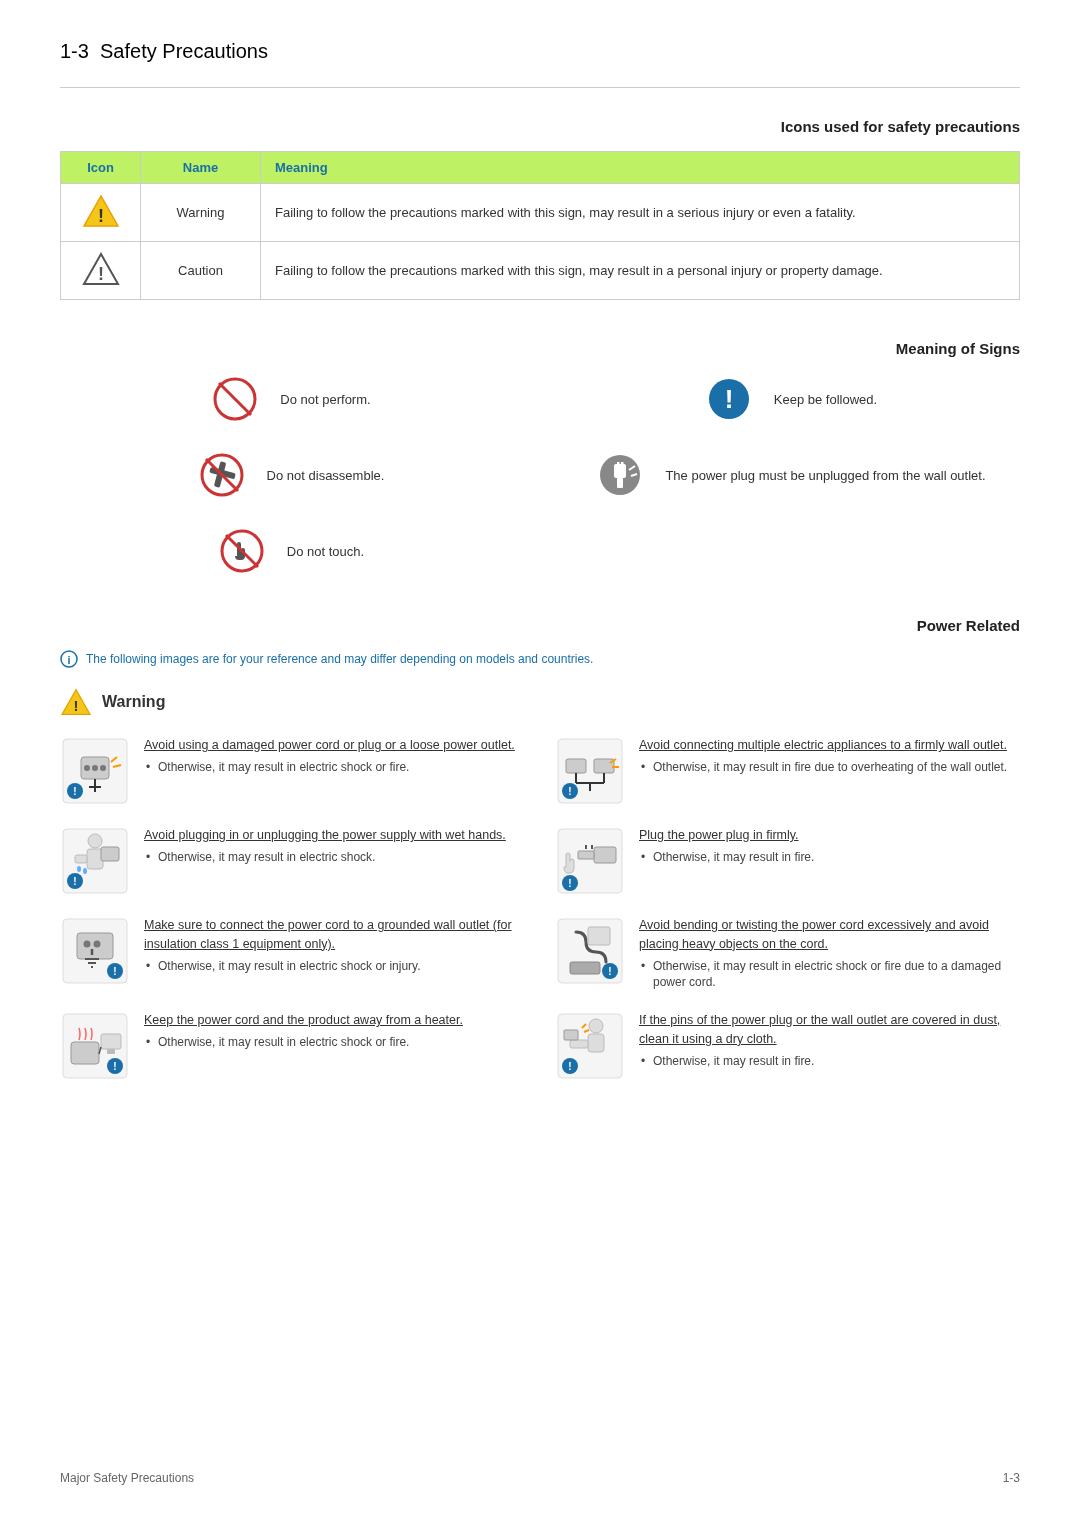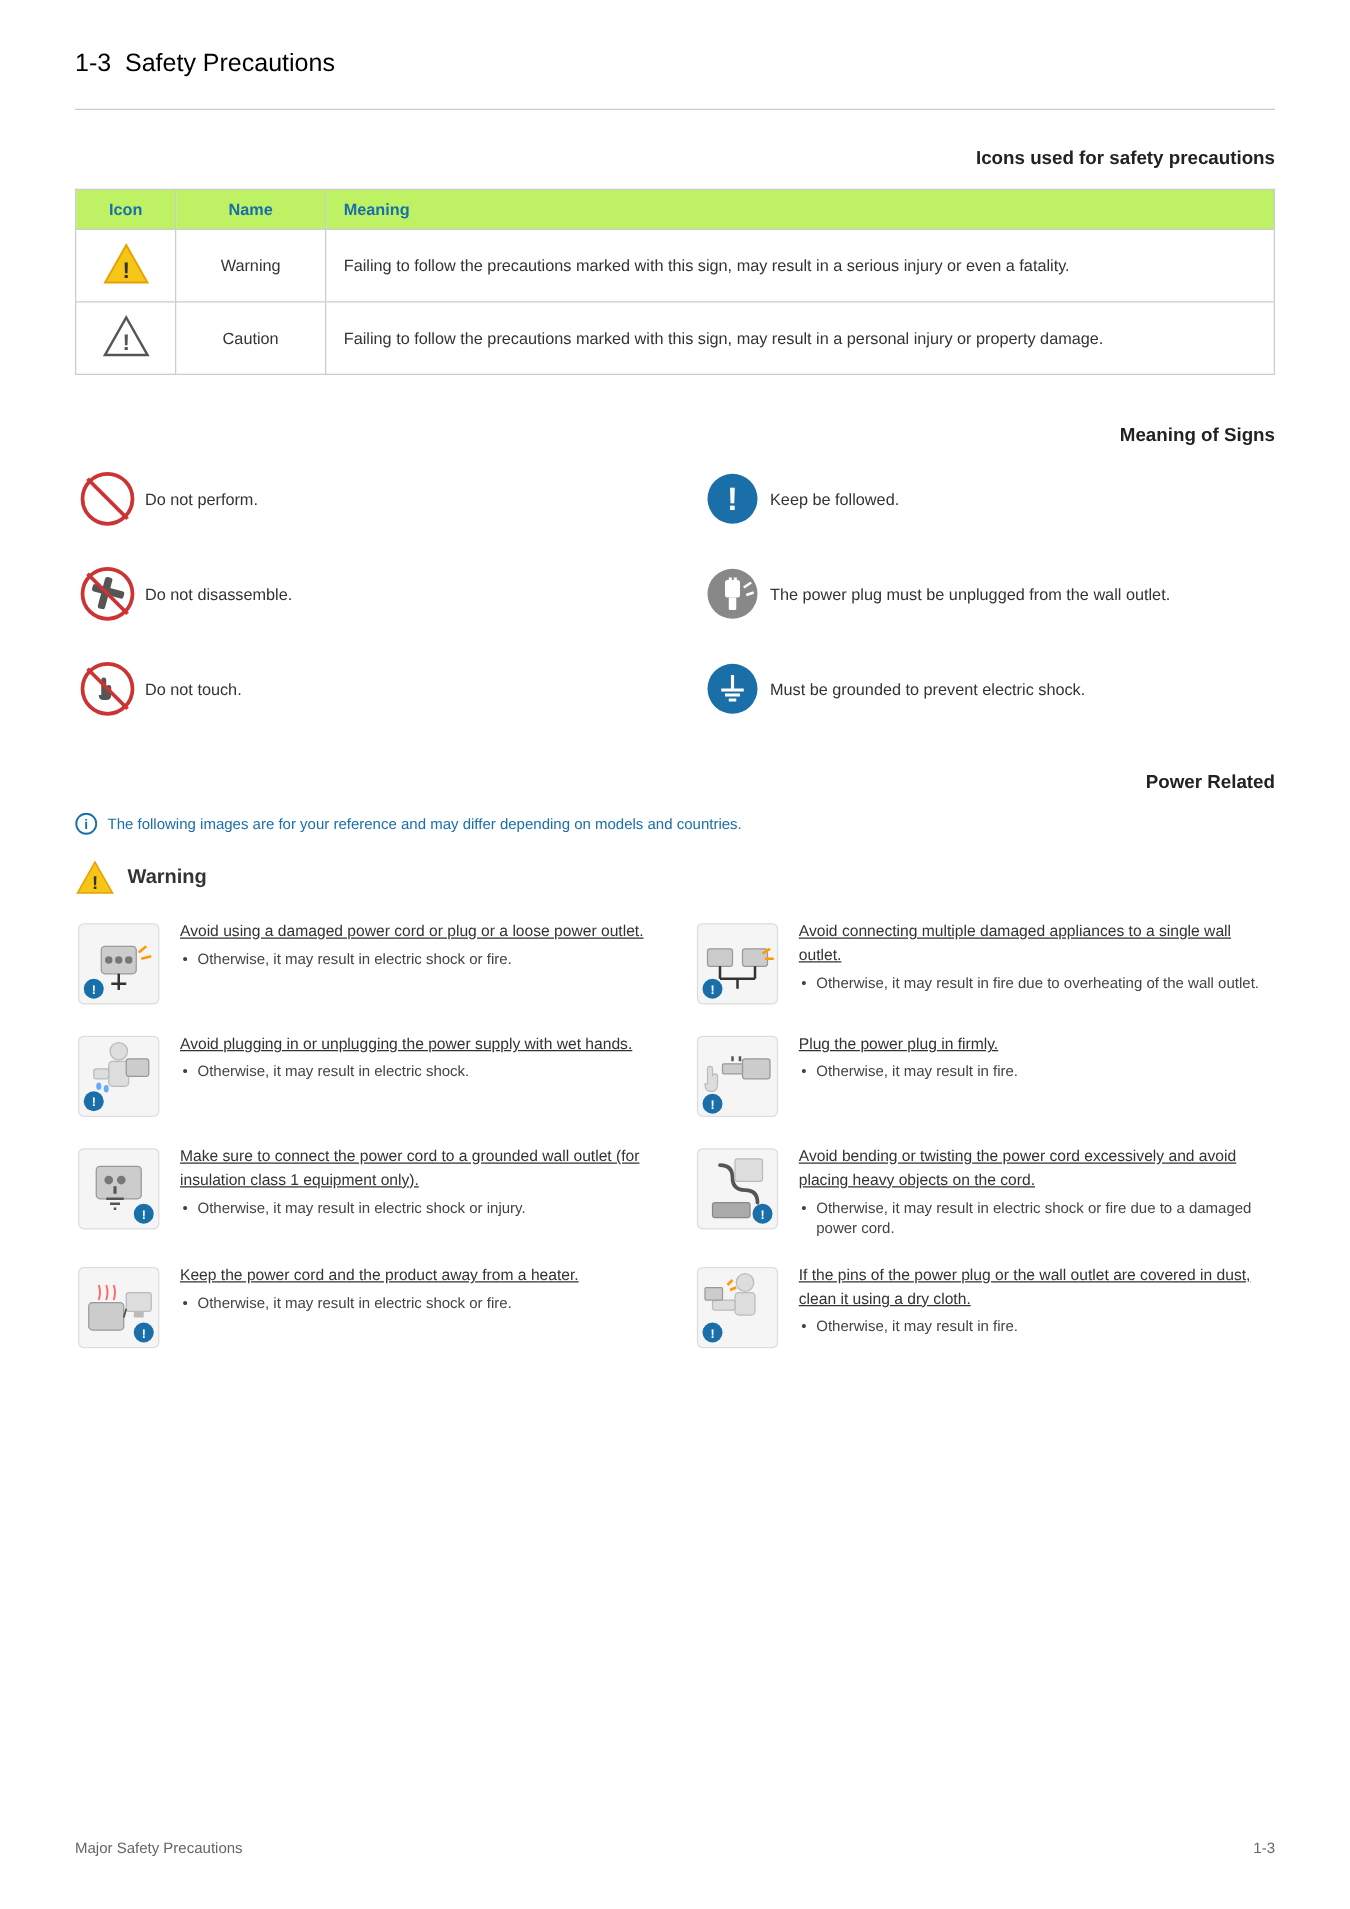--- a/index.html
+++ b/index.html
@@ -65,21 +65,22 @@
       margin-bottom: 40px;
     }
     .signs-grid {
       display: grid;
       grid-template-columns: 1fr 1fr;
       gap: 24px 40px;
     }
     .sign-item {
       display: flex;
       align-items: center;
-      gap: 4px;
+      gap: 19px;
+      justify-content: center;
     }
     .sign-icon {
       flex-shrink: 0;
       width: 52px;
       height: 52px;
       display: flex;
       align-items: center;
       justify-content: center;
     }
     .sign-text {
@@ -269,33 +270,20 @@
         <svg width="46" height="46" viewBox="0 0 46 46">
           <circle cx="23" cy="23" r="20" fill="none" stroke="#cc3333" stroke-width="3"></circle>
 
           <path d="M18 28 L18 16 Q18 14 20 14 Q22 14 22 16 L22 22 Q22 20 24 20 Q26 20 26 22 L26 28 Q26 32 22 32 L20 32 Q16 32 16 28Z" fill="#555"></path>
           <line x1="7" y1="7" x2="39" y2="39" stroke="#cc3333" stroke-width="3"></line>
         </svg>
       </div>
       <div class="sign-text">Do not touch.</div>
     </div>
 
-    <div class="sign-item">
-      <div class="sign-icon">
-        <svg width="46" height="46" viewBox="0 0 46 46">
-          <circle cx="23" cy="23" r="20" fill="#1a6fa8"></circle>
-
-          <line x1="23" y1="12" x2="23" y2="24" stroke="white" stroke-width="2.5"></line>
-          <line x1="14" y1="24" x2="32" y2="24" stroke="white" stroke-width="2.5"></line>
-          <line x1="17" y1="28" x2="29" y2="28" stroke="white" stroke-width="2.5"></line>
-          <line x1="20" y1="32" x2="26" y2="32" stroke="white" stroke-width="2.5"></line>
-        </svg>
-      </div>
-      <div class="sign-text">Must be grounded to prevent electric shock.</div>
-    </div>
 
   </div>
 </div>
 
 <div class="power-related-section">
   <div class="subsection-title">Power Related</div>
 
   <div class="info-note">
     <svg width="18" height="18" viewBox="0 0 18 18">
       <circle cx="9" cy="9" r="8" fill="none" stroke="#1a6fa8" stroke-width="1.5"></circle>
@@ -355,21 +343,21 @@
           <line x1="34" y1="46" x2="34" y2="54" stroke="#333" stroke-width="2"></line>
 
           <line x1="54" y1="26" x2="60" y2="22" stroke="#f90" stroke-width="2"></line>
           <line x1="56" y1="30" x2="63" y2="30" stroke="#f90" stroke-width="2"></line>
 
           <circle cx="14" cy="54" r="8" fill="#1a6fa8"></circle>
           <text x="14" y="58" text-anchor="middle" font-size="10" font-weight="bold" fill="white">!</text>
         </svg>
       </div>
       <div class="warning-item-text">
-        <div class="main-text">Avoid connecting multiple damaged appliances to a single wall outlet.</div>
+        <div class="main-text">Avoid connecting multiple electric appliances to a firmly wall outlet.</div>
         <ul>
             <li>Otherwise, it may result in fire due to overheating of the wall outlet.</li>
           </ul>
       </div>
     </div>
 
     <div class="warning-item">
       <div class="warning-item-icon">
         <svg width="68" height="68" viewBox="0 0 68 68">
           <rect x="2" y="2" width="64" height="64" rx="4" fill="#f5f5f5" stroke="#ddd" stroke-width="1"></rect>

